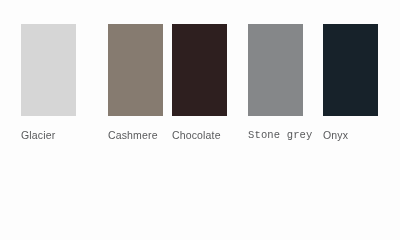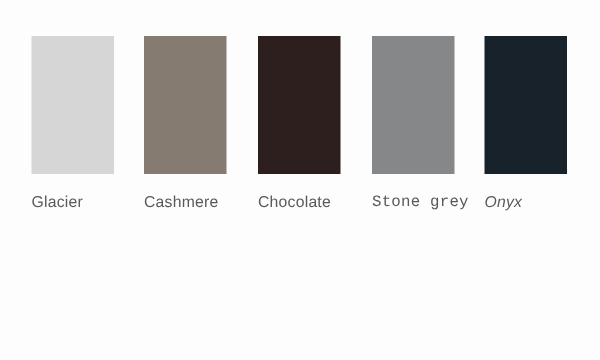--- a/index.html
+++ b/index.html
@@ -34,21 +34,21 @@
     margin-top: 13px;
     font-size: 10.5px;
     line-height: 12px;
     color: #58595b;
     letter-spacing: 0.15px;
     white-space: nowrap;
     text-align: left;
   }
   
   .pos-0 { left: 21px; }
-  .pos-1 { left: 96px; }
+  .pos-1 { left: 108px; }
   .pos-2 { left: 172px; }
   .pos-3 { left: 248px; font-family: Liberation Mono, monospace; }
   .pos-4 { left: 323px; }
 </style>
 </head>
 <body style="background: rgb(253, 253, 253);">
 
 <div id="palette">
 
   <div class="swatch-group pos-0">
@@ -66,16 +66,16 @@
     <span class="swatch-label" style="color: rgb(88, 89, 91);">Chocolate</span>
   </div>
 
   <div class="swatch-group pos-3">
     <span class="swatch-chip" style="background-color: rgb(133, 135, 137);"></span>
     <span class="swatch-label" style="color: rgb(88, 89, 91);">Stone grey</span>
   </div>
 
   <div class="swatch-group pos-4">
     <span class="swatch-chip" style="background-color: rgb(23, 34, 42);"></span>
-    <span class="swatch-label" style="color: rgb(88, 89, 91); font-style: italic;">Onyx</span>
+    <span class="swatch-label" style="color: rgb(88, 89, 91);">Onyx</span>
   </div>
 
 </div>
 
 </body></html>

